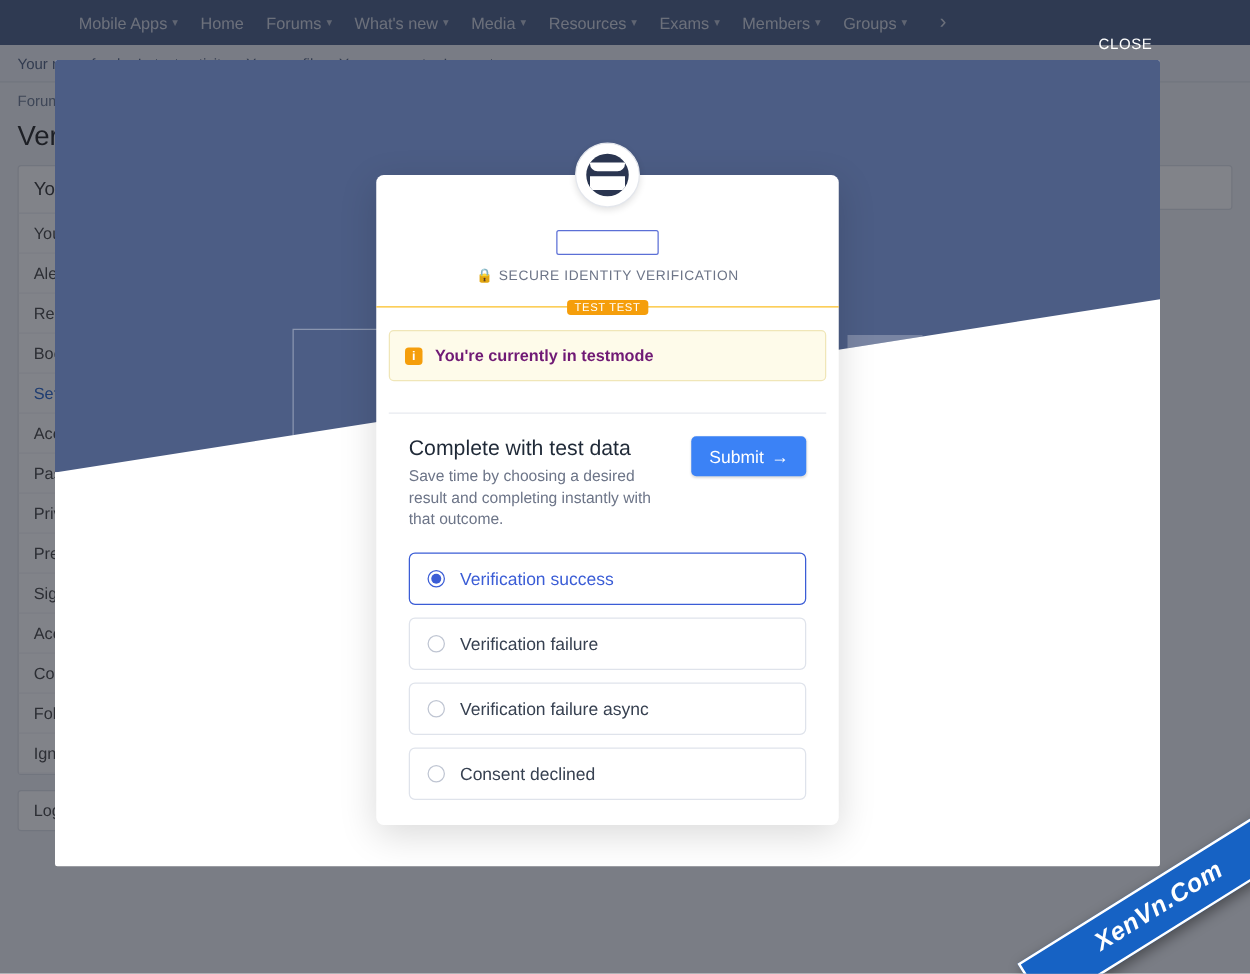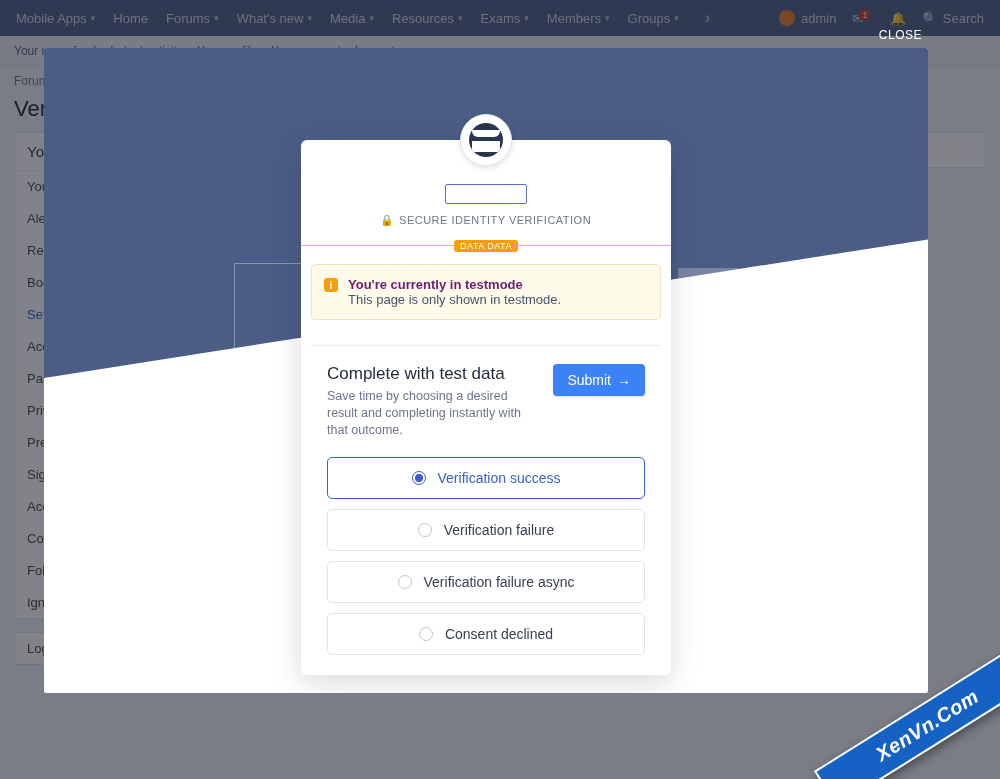--- a/index.html
+++ b/index.html
@@ -20,21 +20,21 @@
   .top-nav {
     background: #4a5e85;
     height: 36px;
     display: flex;
     align-items: center;
     padding: 0 16px;
     justify-content: space-between;
     color: #d0d5e0;
     font-size: 13px;
   }
-  .nav-left { display: flex; gap: 18px; align-items: center; }
+  .nav-left { display: flex; gap: 18px; align-items: center; margin-left: 47px; }
   .nav-item { display:flex; align-items:center; gap:4px; white-space:nowrap; cursor:pointer;}
   .nav-item .caret { font-size:9px; opacity:.8;}
   .nav-scroll-right { margin-left:8px; color:#d0d5e0; font-size:16px;}
   .nav-right { display:flex; align-items:center; gap:16px;}
   .nav-right .search { display:flex; gap:4px; align-items:center;}
   .badge1 { background:#c0392b; color:#fff; font-size:9px; padding:0 3px; border-radius:2px; position:relative; top:-5px; left:-4px;}
   .avatar-sm { width:16px; height:16px; border-radius:50%; background:#e67e22;}
   .sub-nav {
     background:#eef0f5;
     border-bottom:1px solid #dcdfe6;
@@ -152,21 +152,21 @@
   .sec-desc { color:#6d7588; font-size:12.5px; line-height:1.35; margin-top:4px; max-width:230px;}
   .submit {
     background:#3b82f6; color:#ffffff; border:none; border-radius:4px;
     padding:8px 14px; font-size:14px; display:flex; align-items:flex-start; gap:6px; cursor:pointer;
     box-shadow:0 1px 2px rgba(0,0,0,.15);
   }
   .submit .arrow { font-size:14px;}
   .options { margin:18px 10px 14px; display:flex; flex-direction:column; gap:10px; padding:0 16px 6px;}
   .opt {
     border:1px solid #dfe3eb; border-radius:5px; padding:12px 14px;
-    display:flex; align-items:center; gap:12px; cursor:pointer; font-size:14px; color:#374151;justify-content:center;
+    display:flex; align-items:center; gap:12px; cursor:pointer; font-size:14px; color:#374151;
   }
   .opt.selected { border:1.5px solid #3b5dd6;}
   .opt .radio {
     width:14px; height:14px; border:1.5px solid #bfc5d2; border-radius:50%; position:relative;
   }
   .opt.selected .radio { border-color:#3b5dd6;}
   .opt.selected .radio::after {
     content:""; position:absolute; inset:2px; background:#3b5dd6; border-radius:50%;
   }
   .opt.selected .lbl { color:#3b5dd6;}
@@ -215,32 +215,20 @@
         </span>
       <span class="nav-item">
           <span>Members</span>
           <span class="caret">▾</span>
         </span>
       <span class="nav-item">
           <span>Groups</span>
           <span class="caret">▾</span>
         </span>
       <span class="nav-scroll-right">›</span>
-    </div>
-    <div class="nav-right">
-      <span style="display:flex;align-items:center;gap:6px">
-        <span class="avatar-sm"></span>
-        <span>admin</span>
-      </span>
-      <span>✉<span class="badge1">1</span></span>
-      <span>🔔</span>
-      <span class="search">
-        <span>🔍</span>
-        <span>Search</span>
-      </span>
     </div>
   </div>
 
   <div class="sub-nav">
     <span>Your news feed</span>
     <span>Latest activity</span>
     <span>Your profile</span>
     <span>Your account</span>
     <span>Log out</span>
   </div>
@@ -288,28 +276,27 @@
       <div class="card-logo"></div>
     </div>
     <div class="brand-box">
       <div class="frame"></div>
     </div>
     <div class="secure-line">
       <span class="lock">🔒</span><span>SECURE IDENTITY VERIFICATION</span>
     </div>
 
     <div class="divider-test">
-      <span class="test-badge">DATA DATA</span>
+      <span class="test-badge">TEST TEST</span>
     </div>
 
     <div class="notice">
       <div class="ico">i</div>
       <div>
         <div class="ttl">You're currently in testmode</div>
-        <div class="sub">This page is only shown in testmode.</div>
       </div>
     </div>
 
     <div class="section">
       <div class="sec-head">
         <div>
           <div class="sec-title">Complete with test data</div>
           <div class="sec-desc">Save time by choosing a desired result and completing instantly with that outcome.</div>
         </div>
         <button class="submit">

